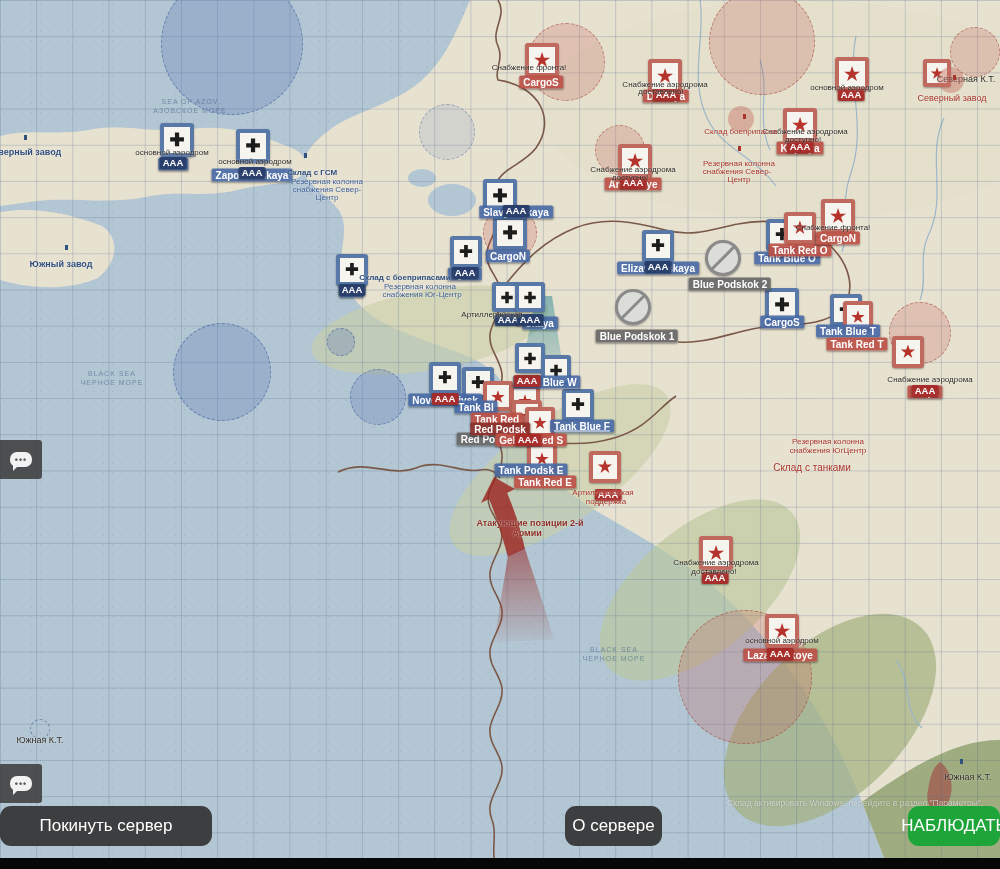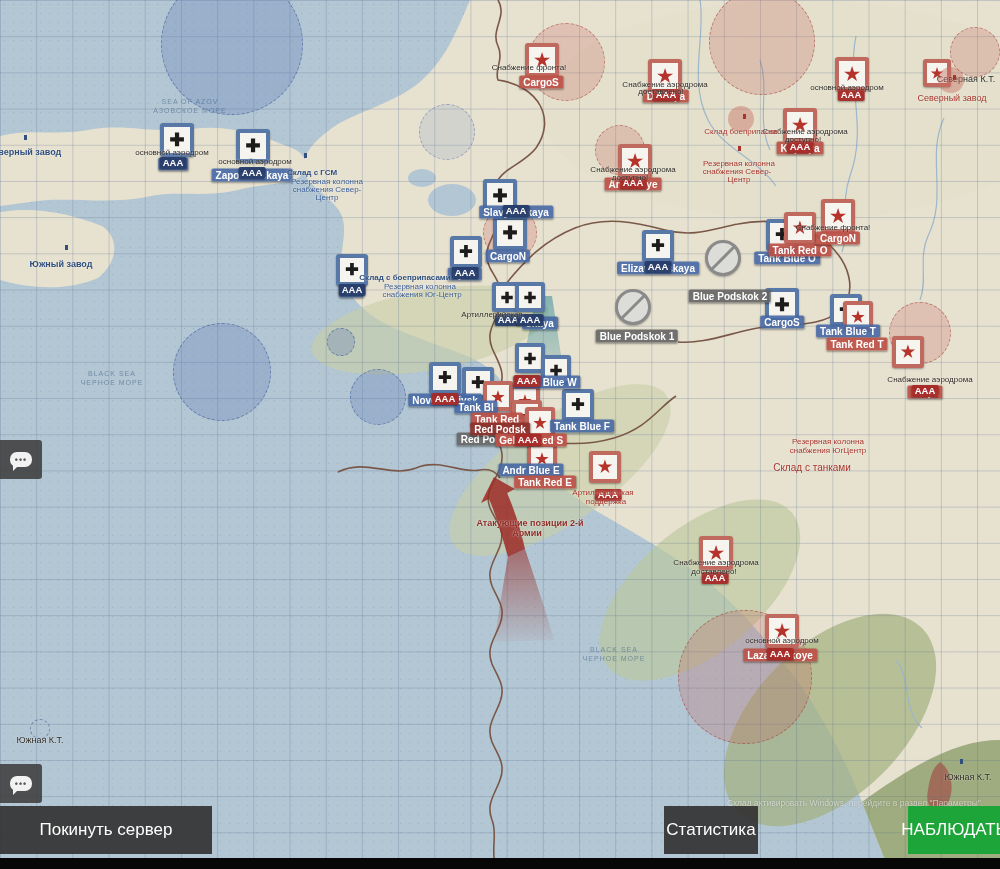--- a/index.html
+++ b/index.html
@@ -64,22 +64,22 @@
   
   .chat-btn{position:absolute;left:0;width:42px;height:39px;background:rgba(62,62,62,.88);
             border-radius:0 3px 3px 0;display:flex;align-items:center;justify-content:center;
             cursor:pointer;}
   .chat-bubble{width:22px;height:15px;background:#f2f2f2;border-radius:7px;position:relative;
                display:flex;align-items:center;justify-content:center;font-size:9px;color:#555;
                letter-spacing:1px;font-weight:bold;line-height:0;}
   .chat-bubble::after{content:"";position:absolute;left:3px;bottom:-4px;border:4px solid transparent;
                border-top-color:#f2f2f2;border-left-color:#f2f2f2;}
   
-  .bar-btn{position:absolute;top:806px;height:48px;background:rgba(52,52,52,.93);color:#fff;
-           display:flex;align-items:center;justify-content:center;font-size:17px;cursor:pointer;}
+  .bar-btn{position:absolute;top:806px;height:40px;background:rgba(52,52,52,.93);color:#fff;
+           display:flex;align-items:center;justify-content:center;font-size:17px;cursor:pointer;border-radius:11px;}
   .bar-btn.green{background:#1ea53a;}
   #watermark{position:absolute;left:727px;top:798px;font-size:8.5px;color:rgba(245,245,245,.62);
              text-shadow:0 0 2px rgba(0,0,0,.25);pointer-events:none;}
   #bottom-strip{position:absolute;left:0;top:858px;width:1000px;height:11px;background:#070707;}
 </style>
 </head>
 <body>
 
 <div id="stage">
   <div id="map">
@@ -278,23 +278,23 @@
         <div class="badge b-blue" style="left: 352px; top: 291px;">О          е</div>
         <div class="badge b-blue" style="left: 465px; top: 274px;">Ку        ое</div>
         <div class="badge b-blue" style="left: 658px; top: 268px;">Elizavetinskaya</div>
         <div class="badge b-blue" style="left: 787px; top: 258px;">Tank Blue O</div>
         <div class="badge b-blue" style="left: 782px; top: 322px;">CargoS</div>
         <div class="badge b-blue" style="left: 848px; top: 331px;">Tank Blue T</div>
         <div class="badge b-blue" style="left: 540px; top: 323px;">                    skaya</div>
         <div class="badge b-blue" style="left: 547px; top: 382px;">Tank Blue W</div>
         <div class="badge b-blue" style="left: 445px; top: 400px;">Novorossiysk</div>
         <div class="badge b-blue" style="left: 476px; top: 407px;">Tank Bl</div>
-        <div class="badge b-blue" style="left: 582px; top: 426px;">Tank Blue F</div>
-        <div class="badge b-blue" style="left: 531px; top: 470px;">Andr Blue E</div>
-        <div class="badge b-gray" style="left: 730px; top: 296px;">Blue Podskok 2</div>
+        <div class="badge b-blue" style="left: 582px; top: 426px; text-decoration: underline;">Tank Blue F</div>
+        <div class="badge b-blue" style="left: 531px; top: 470px;">Tank Podsk E</div>
+        <div class="badge b-gray" style="left: 730px; top: 284px;">Blue Podskok 2</div>
         <div class="badge b-gray" style="left: 637px; top: 336px;">Blue Podskok 1</div>
         <div class="badge b-gray" style="left: 478px; top: 439px;">Red Po</div>
         <div class="badge b-red" style="left: 800px; top: 250px;">Tank Red O</div>
         <div class="badge b-red" style="left: 838px; top: 238px;">CargoN</div>
         <div class="badge b-red" style="left: 857px; top: 344px;">Tank Red T</div>
         <div class="badge b-red" style="left: 541px; top: 82px;">CargoS</div>
         <div class="badge b-red" style="left: 666px; top: 96px;">Dn        kaya</div>
         <div class="badge b-red" style="left: 633px; top: 184px;">Andr        koye</div>
         <div class="badge b-red" style="left: 800px; top: 148px;">Kop        aya</div>
         <div class="badge b-red" style="left: 925px; top: 392px;">Ko       ya</div>
@@ -381,18 +381,18 @@
     <div class="chat-btn" style="top:440px">
       <span class="chat-bubble">•••</span>
     </div>
     <div class="chat-btn" style="top:764px">
       <span class="chat-bubble">•••</span>
     </div>
 
     <div id="watermark">Склад активировать Windows, перейдите в раздел "Параметры".</div>
 
     <div class="bar-btn" style="left:0;width:212px">Покинуть сервер</div>
-    <div class="bar-btn" style="left:664px;width:94px">Статистика</div>
+    <div class="bar-btn" style="left:565px;width:97px">О сервере</div>
     <div class="bar-btn green" style="left:908px;width:92px">НАБЛЮДАТЬ</div>
 
     <div id="bottom-strip"></div>
   </div>
 </div>
 
 </body></html>

